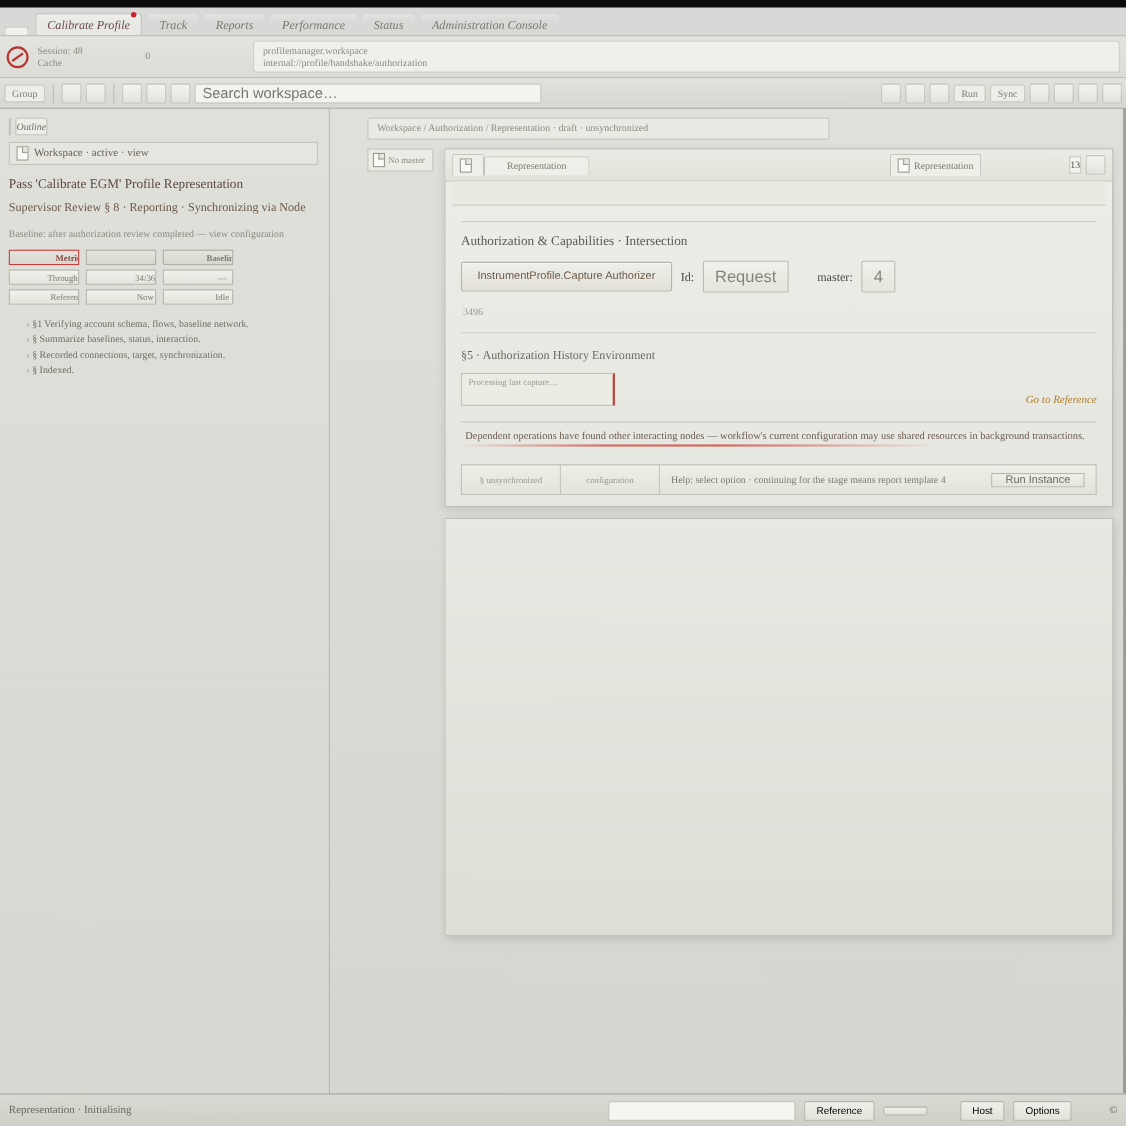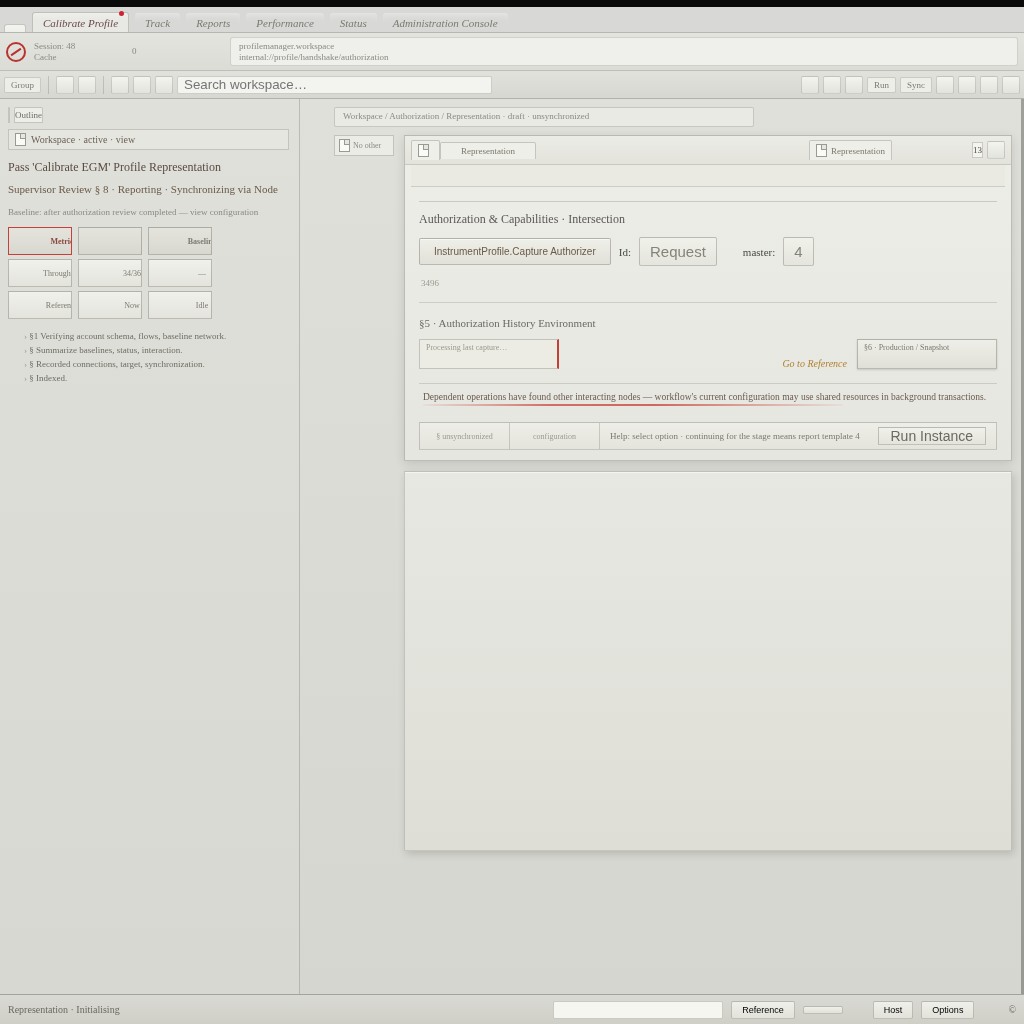--- a/index.html
+++ b/index.html
@@ -70,37 +70,37 @@
   
   .split { display:flex; height: calc(1024px - 7px - 26px - 38px - 28px - 30px); }
   .side {
     width:300px; flex:0 0 300px; padding:8px 10px 10px 8px;
     border-right:1px solid rgba(80,80,70,.25);
     background:linear-gradient(#e0e0db,#d8d8d2);
     overflow:hidden; position:relative;
   }
   .side-tabbar{ display:flex; gap:4px; margin-bottom:6px;}
   .mini-tab{ font-size:9px; padding:2px 0; background:#eceee7;
-    border:1px solid rgba(120,120,110,.35); border-radius:2px 2px 0 0; color:#6e6e66;}
+    border:1px solid rgba(120,120,110,.35); border-radius:2px 2px 0 0; color:#6e6e66;font-style:italic;}
   .side-strip{
     display:flex; align-items:center; gap:5px; padding:3px 6px;
     background:#e6e6e0; border:1px solid rgba(120,120,110,.3);
     font-size:10px; color:#6b6258; margin-bottom:10px;
   }
   .doc-ico{ width:11px;height:13px;border:1px solid #9a9a90; background:#fafaf6; position:relative;}
   .doc-ico::after{content:"";position:absolute;top:0;right:0;width:4px;height:4px;
     background:#e6e6e0;border-left:1px solid #9a9a90;border-bottom:1px solid #9a9a90;}
   .side h2{ font-size:12px; font-weight:normal; color:#5a4a40; margin:6px 0 8px;}
   .side h3{ font-size:11px; font-weight:normal; color:#6a5a48; margin:0 0 12px;}
   .side .note{ font-size:9px; color:#8a8a80; margin-bottom:10px;}
   .grid3x3{
     display:grid; grid-template-columns:repeat(3,64px); gap:4px 6px; margin-bottom:12px;
   }
   .cell{
-    height:28px; border:1px solid rgba(120,120,110,.45);
+    height:14px; border:1px solid rgba(120,120,110,.45);
     background:linear-gradient(#f1f1eb,#e4e4dd); font-size:8px; color:#7b7b72;
     display:flex;align-items:center;justify-content:center; overflow:hidden;padding-left:44px;
   }
   .cell.hl{ border-color:#c6403a; background:linear-gradient(#f3ece9,#eadfd9); color:#8a4a40;}
   .cell.hdr{ background:linear-gradient(#e4e4dd,#d8d8d1); font-weight:bold;}
   .bullets{ list-style:none; margin-left:16px;font-family:Liberation Serif, serif;}
   .bullets li{ font-size:9px; color:#6e6e64; margin:4px 0;}
   .bullets li::before{content:"› "; color:#9a9a90;}
 
   
@@ -192,21 +192,21 @@
   .stripbar{
     margin-top:12px; display:flex; align-items:center;
     border:1px solid rgba(120,120,110,.35); background:linear-gradient(#eeeee8,#e4e4dc);
     height:28px;
   }
   .stripbar .cells{ display:flex;}
   .stripbar .sc{ width:90px; height:26px; border-right:1px solid rgba(120,120,110,.3);
     font-size:8px;color:#9a9a8e; display:flex;align-items:center;justify-content:center;}
   .stripbar .msg{ flex:1; padding:0 10px; font-size:9px; color:#7a7a70;}
   .stripbar .actbtn{
-    margin:2px 4px; padding:0 12px; font-size:14px;
+    margin:2px 4px; padding:0 12px; font-size:10px;
     border:1px solid rgba(120,120,110,.4); background:linear-gradient(#f1f1eb,#e4e4dc);
     color:#6a6a60;
     text-align:right;
   }
 
   .big-blank{
     margin-top:8px; height:380px;
     border:1px solid rgba(120,120,110,.3);
     background:linear-gradient(#e8e8e2,#dedeD7);
     box-shadow: 2px 3px 8px rgba(0,0,0,.15), inset 0 1px 0 rgba(255,255,255,.5);
@@ -325,21 +325,21 @@
     </ul>
   </aside>
 
   <main class="content">
     <div class="crumb">Workspace / Authorization / Representation · draft · unsynchronized</div>
 
     <div class="work-row">
       <div class="rail">
         <div class="railbox">
           <span class="doc-ico"></span>
-          <span>No other</span>
+          <span>No master</span>
         </div>
       </div>
 
       <div style="flex:1;">
         <div class="panel">
           <div class="panel-tabs">
             <div class="ptab ico">
               <span class="doc-ico"></span>
               <span></span>
             </div>
@@ -368,21 +368,20 @@
             </div>
             <div class="tiny">3496</div>
 
             <div class="sub-sect">
               <div class="sect-title">§5 · Authorization History Environment</div>
               <div class="tiny"></div>
               <div class="actionrow">
                 <div class="redbox">Processing last capture…</div>
                 <div class="fill"></div>
                 <span class="link-amber">Go to Reference</span>
-                <div class="outbtn">§6 · Production / Snapshot</div>
               </div>
             </div>
 
             <div class="warning">
               <span>Dependent operations have found other interacting nodes — workflow's current configuration may use shared resources in background transactions.</span>
               <span class="uline"></span>
             </div>
 
             <div class="stripbar">
               <div class="cells">

